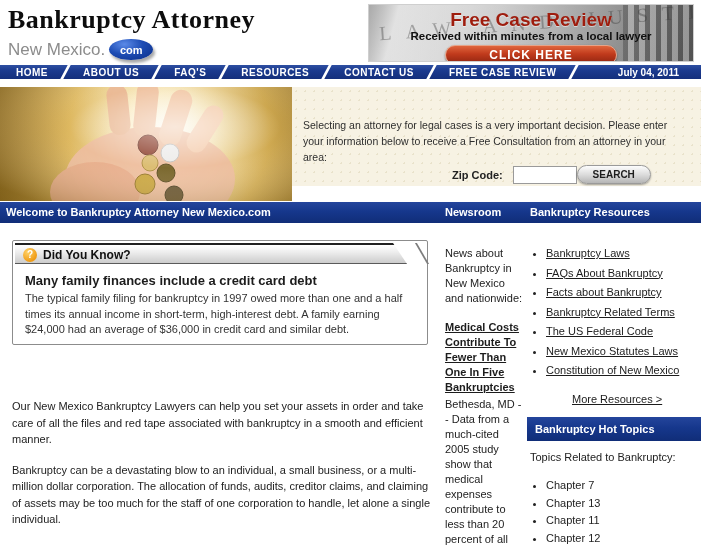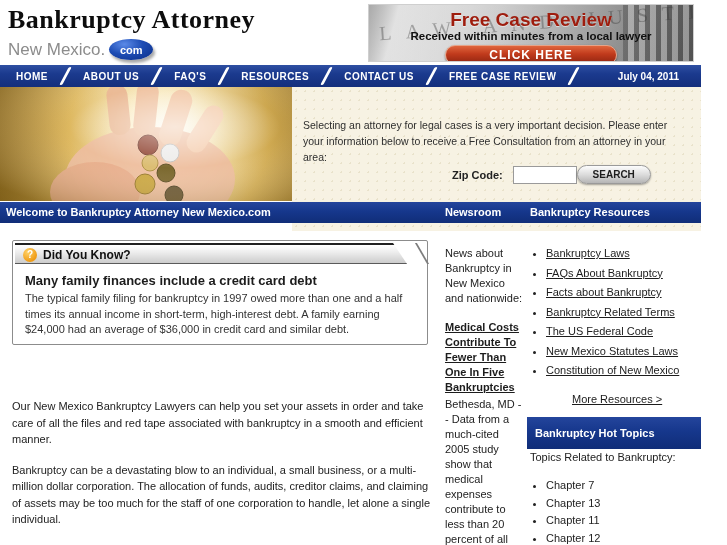--- a/index.html
+++ b/index.html
@@ -30,33 +30,33 @@
   .banner-inner { position:relative; z-index:2; text-align:center; padding-top:4px; }
   .banner-title { font-weight:bold; font-size:19px; color:#9e1d0e; text-shadow:0 1px 0 rgba(255,255,255,.5); }
   .banner-sub { font-weight:bold; font-size:11.5px; color:#101010; margin-top:-1px; }
   .banner-btn { display:inline-block; margin-top:3px; width:172px; height:20px; line-height:18px;
     border-radius:10px; border:1px solid #e6a489;
     background:linear-gradient(180deg, #e0653c 0%, #c03a1c 45%, #8e2410 100%);
     color:#ffffff; font-weight:bold; font-size:12px; letter-spacing:1px; cursor:pointer;
     box-shadow:0 1px 2px rgba(0,0,0,.5); }
 
   
-  .nav { position:absolute; left:0; top:65px; width:701px; height:22px; display:flex; align-items:center;
+  .nav { position:absolute; left:0; top:65px; width:701px; height:14px; display:flex; align-items:center;
     background:linear-gradient(180deg, #2e4fa2 0%, #1b3a8e 40%, #142f7c 100%); }
   .nav-item { color:#ffffff; font-weight:bold; font-size:10px; letter-spacing:0.5px; padding:0 16px; cursor:pointer; white-space:nowrap; }
   .nav-sep { width:3px; height:18px; background:#ffffff; transform:skewX(-28deg); border-radius:2px; }
   .nav-date { margin-left:auto; margin-right:22px; color:#ffffff; font-weight:bold; font-size:10px; }
 
   
   .hero-photo { position:absolute; left:0; top:87px; width:292px; height:114px; overflow:hidden;
     background:
       radial-gradient(circle at 58% 40%, rgba(255,255,255,.95) 0%, rgba(255,244,214,.8) 22%, rgba(222,183,92,.75) 55%, rgba(140,104,30,.9) 100%),
       linear-gradient(70deg, #8a6a1d 0%, #d9b45e 25%, #f3e3ae 50%, #caa54a 75%, #7c5c16 100%); }
   .hero-photo svg { display:block; }
-  .hero-panel { position:absolute; left:292px; top:87px; width:409px; height:144px;
+  .hero-panel { position:absolute; left:292px; top:87px; width:409px; height:99px;
     background:#f7f2e3;
     background-image:radial-gradient(#e9e2cb 1px, transparent 1px); background-size:9px 9px; }
   .hero-intro { position:absolute; left:11px; top:30px; width:372px; font-size:10.5px; line-height:16px; color:#2e2e2e; }
   .zip-row { position:absolute; left:160px; top:78px; display:flex; align-items:center; }
   .zip-label { font-weight:bold; font-size:11px; color:#222; }
   .zip-input { width:64px; height:18px; margin-left:10px; border:1px solid #9a9a9a; background:#fff; font-size:11px; padding:0 3px; }
   .search-btn { width:74px; height:19px; border-radius:10px; border:1px solid #9a9a9a;
     background:linear-gradient(180deg, #fdfdfd 0%, #d9d9d9 55%, #b5b5b5 100%);
     font-weight:bold; font-size:10px; color:#1d1d1d; cursor:pointer; box-shadow:0 1px 2px rgba(0,0,0,.35); }
 
@@ -95,21 +95,21 @@
 
   
   .res-col { position:absolute; left:530px; top:246px; width:172px; font-size:11px; line-height:15px; color:#222; }
   .res-intro { margin-bottom:12px; }
   .res-list { list-style:disc; margin-left:16px; }
   .res-list li { margin-bottom:4.5px; }
   .res-list a { color:#1c1c1c; text-decoration:underline; cursor:pointer; }
   .res-more { display:inline-block; margin-top:9px; text-decoration:underline; color:#1c1c1c; cursor:pointer;margin-left:42px; }
 
   
-  .hot-bar { position:absolute; left:527px; top:417px; width:174px; height:32px; display:flex; align-items:center;
+  .hot-bar { position:absolute; left:527px; top:417px; width:174px; height:24px; display:flex; align-items:center;
     background:linear-gradient(180deg, #24459c 0%, #16378c 45%, #102d78 100%); }
   .hot-bar span { color:#fff; font-weight:bold; font-size:11px; padding-left:8px; }
   .hot-intro { position:absolute; left:530px; top:451px; font-size:11px; color:#222; }
   .hot-list { position:absolute; left:546px; top:479px; list-style:disc; font-size:11px; color:#222; }
   .hot-list li { margin-bottom:5.5px; }
 </style>
 </head>
 <body>
 
 <div class="page">

